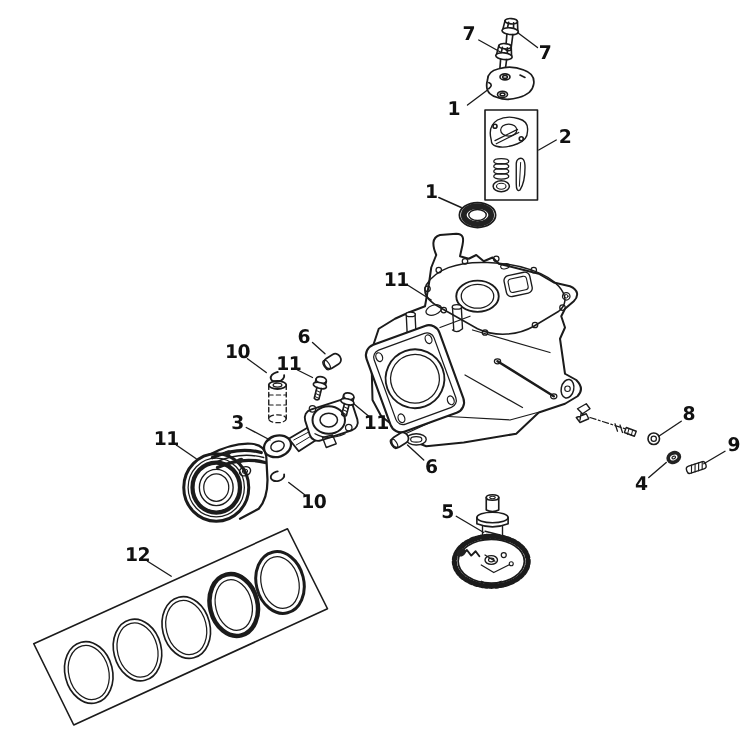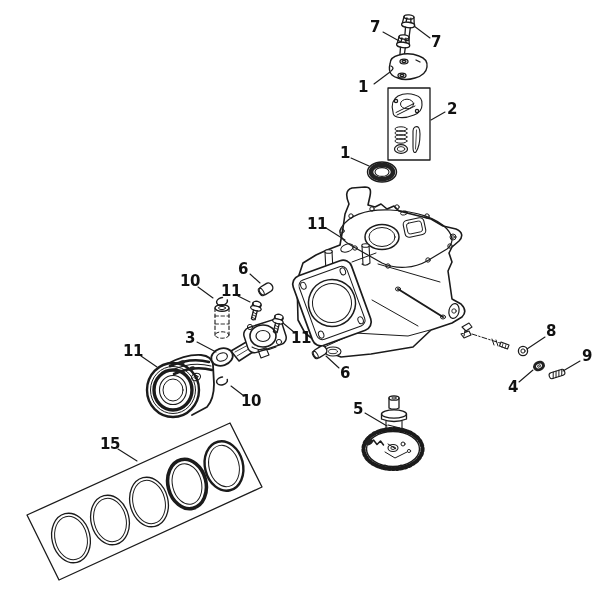--- a/index.html
+++ b/index.html
@@ -283,15 +283,15 @@
 <span class="callout" style="left:231px;top:291px">11</span>
 <span class="callout" style="left:190px;top:338px">3</span>
 <span class="callout" style="left:301px;top:338px">11</span>
 <span class="callout" style="left:133px;top:351px">11</span>
 <span class="callout" style="left:345px;top:373px">6</span>
 <span class="callout" style="left:251px;top:401px">10</span>
 <span class="callout" style="left:358px;top:409px">5</span>
 <span class="callout" style="left:551px;top:331px">8</span>
 <span class="callout" style="left:587px;top:356px">9</span>
 <span class="callout" style="left:513px;top:387px">4</span>
-<span class="callout" style="left:110px;top:444px">15</span>
+<span class="callout" style="left:110px;top:444px">12</span>
 
 </div>
 
 </body></html>

